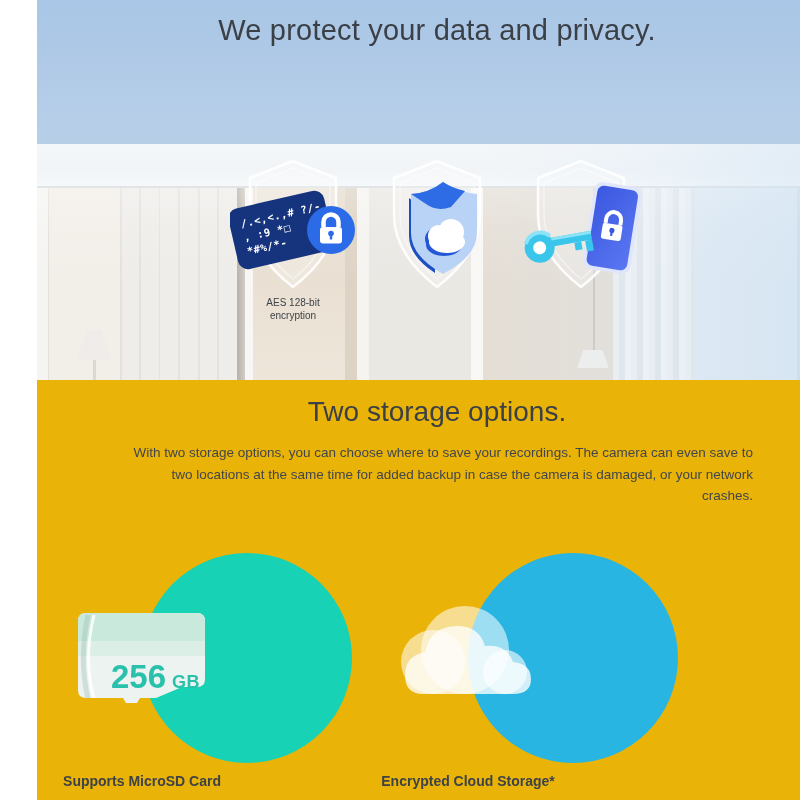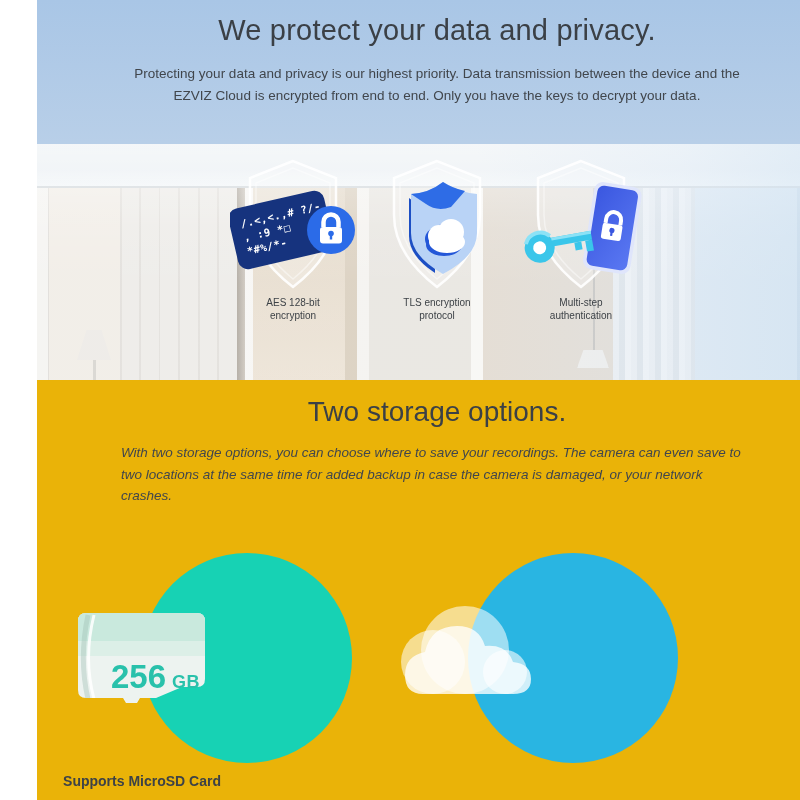--- a/index.html
+++ b/index.html
@@ -50,36 +50,35 @@
   .badge { position:relative; width:104px; height:132px; margin:0 auto; }
   .badge svg { position:absolute; }
   .shield-outline { left:0; top:0; }
   .feature-label { margin-top:6px; text-align:center; font-size:10px; line-height:1.32;
     color:#3d4247; white-space:pre-line; }
   .code-text { font-family:"DejaVu Sans Mono", monospace; font-weight:bold; }
 
   
   .storage { position:relative; width:800px; height:420px; background:#eab308; }
   .h2 { padding-top:16px; text-align:center; font-size:28px; font-weight:400; color:#3b4046; }
-  .sub2 { margin:14px auto 0; max-width:632px; text-align:left;
-    font-size:13.5px; line-height:1.6; color:#41464c;font-style:italic; }
+  .sub2 { margin:14px auto 0; max-width:632px; text-align:right;
+    font-size:13.5px; line-height:1.6; color:#41464c; }
   .options { margin-top:46px; display:flex; gap:116px; }
   .option { width:210px; text-align:center; }
   .circle-wrap { position:relative; width:210px; height:210px; }
   .circle-wrap svg { position:absolute; }
   .option-label { margin-top:10px; font-size:14px; color:#3d4247;font-weight:bold; }
 </style>
 </head>
 <body>
 
 <div class="page">
 
   <section class="privacy">
     <h1 class="h1">We protect your data and privacy.</h1>
-    <p class="sub">Protecting your data and privacy is our highest priority. Data transmission between the device and the EZVIZ Cloud is encrypted from end to end. Only you have the keys to decrypt your data.</p>
 
     <div class="scene">
       <div class="ceiling"></div>
       <div class="w-frame-l"></div>
       <div class="w-left"></div>
       <div class="panels"></div>
       <div class="door-edge"></div>
       <div class="jamb1"></div>
       <div class="opening"></div>
       <div class="strip1"></div>
@@ -138,22 +137,20 @@
             <g>
               <circle cx="43" cy="61" r="11" fill="#2457d8"></circle>
               <circle cx="55" cy="57" r="13" fill="#2457d8"></circle>
               <ellipse cx="51" cy="67" rx="18" ry="11" fill="#2457d8"></ellipse>
               <circle cx="46" cy="58" r="11" fill="#ffffff"></circle>
               <circle cx="58" cy="54" r="13" fill="#ffffff"></circle>
               <ellipse cx="54" cy="64" rx="18" ry="11" fill="#ffffff"></ellipse>
             </g>
           </svg>
         </div>
-        <div class="feature-label">TLS encryption
-protocol</div>
       </div>
 
       <div class="feature">
         <div class="badge">
           <svg class="shield-outline" width="104" height="132" viewBox="0 0 104 132">
             <path d="M52 3 L9 20 V57 Q9 96 52 129 Q95 96 95 57 V20 Z" fill="rgba(255,255,255,0.24)" stroke="rgba(255,255,255,0.9)" stroke-width="2.5"></path>
             <path d="M52 10 L15 25 V57 Q15 91 52 121 Q89 91 89 57 V25 Z" fill="none" stroke="rgba(255,255,255,0.45)" stroke-width="1.5"></path>
           </svg>
           <svg style="left:-13px; top:24px;" width="130" height="98" viewBox="0 0 130 98">
             <defs>
@@ -174,22 +171,20 @@
               <circle cx="23" cy="62" r="15" fill="#3ac6ea"></circle>
               <path d="M10 56 a15 15 0 0 1 25 -4" fill="none" stroke="#8ce2f6" stroke-width="4"></path>
               <circle cx="23" cy="62" r="6.5" fill="#ffffff"></circle>
               <rect x="36" y="54" width="40" height="9" fill="#3ac6ea"></rect>
               <rect x="36" y="54" width="40" height="3" fill="#8ce2f6"></rect>
               <rect x="58" y="63" width="7" height="8" fill="#3ac6ea"></rect>
               <rect x="69" y="63" width="7" height="11" fill="#3ac6ea"></rect>
             </g>
           </svg>
         </div>
-        <div class="feature-label">Multi-step
-authentication</div>
       </div>
 
     </div>
   </section>
 
   <section class="storage">
     <h2 class="h2">Two storage options.</h2>
     <p class="sub2">With two storage options, you can choose where to save your recordings. The camera can even save to two locations at the same time for added backup in case the camera is damaged, or your network crashes.</p>
 
     <div class="options">
@@ -231,19 +226,20 @@
                 </clipPath>
             </defs>
             <path d="M30 96 Q12 96 12 77 Q12 58 32 54 Q38 28 64 28 Q86 28 92 48 Q114 46 120 64 Q138 66 138 81 Q138 96 120 96 Z" fill="rgba(255,255,255,0.78)"></path>
             <g clip-path="url(#cloudClip)">
               <circle cx="72" cy="52" r="44" fill="rgba(255,255,255,0.55)"></circle>
               <circle cx="40" cy="64" r="32" fill="rgba(255,255,255,0.55)"></circle>
               <circle cx="112" cy="74" r="22" fill="rgba(255,255,255,0.6)"></circle>
             </g>
           </svg>
         </div>
+        <div class="option-label">Encrypted Cloud Storage*</div>
       </div>
 
     </div>
 
   </section>
 
 </div>
 
 </body></html>

